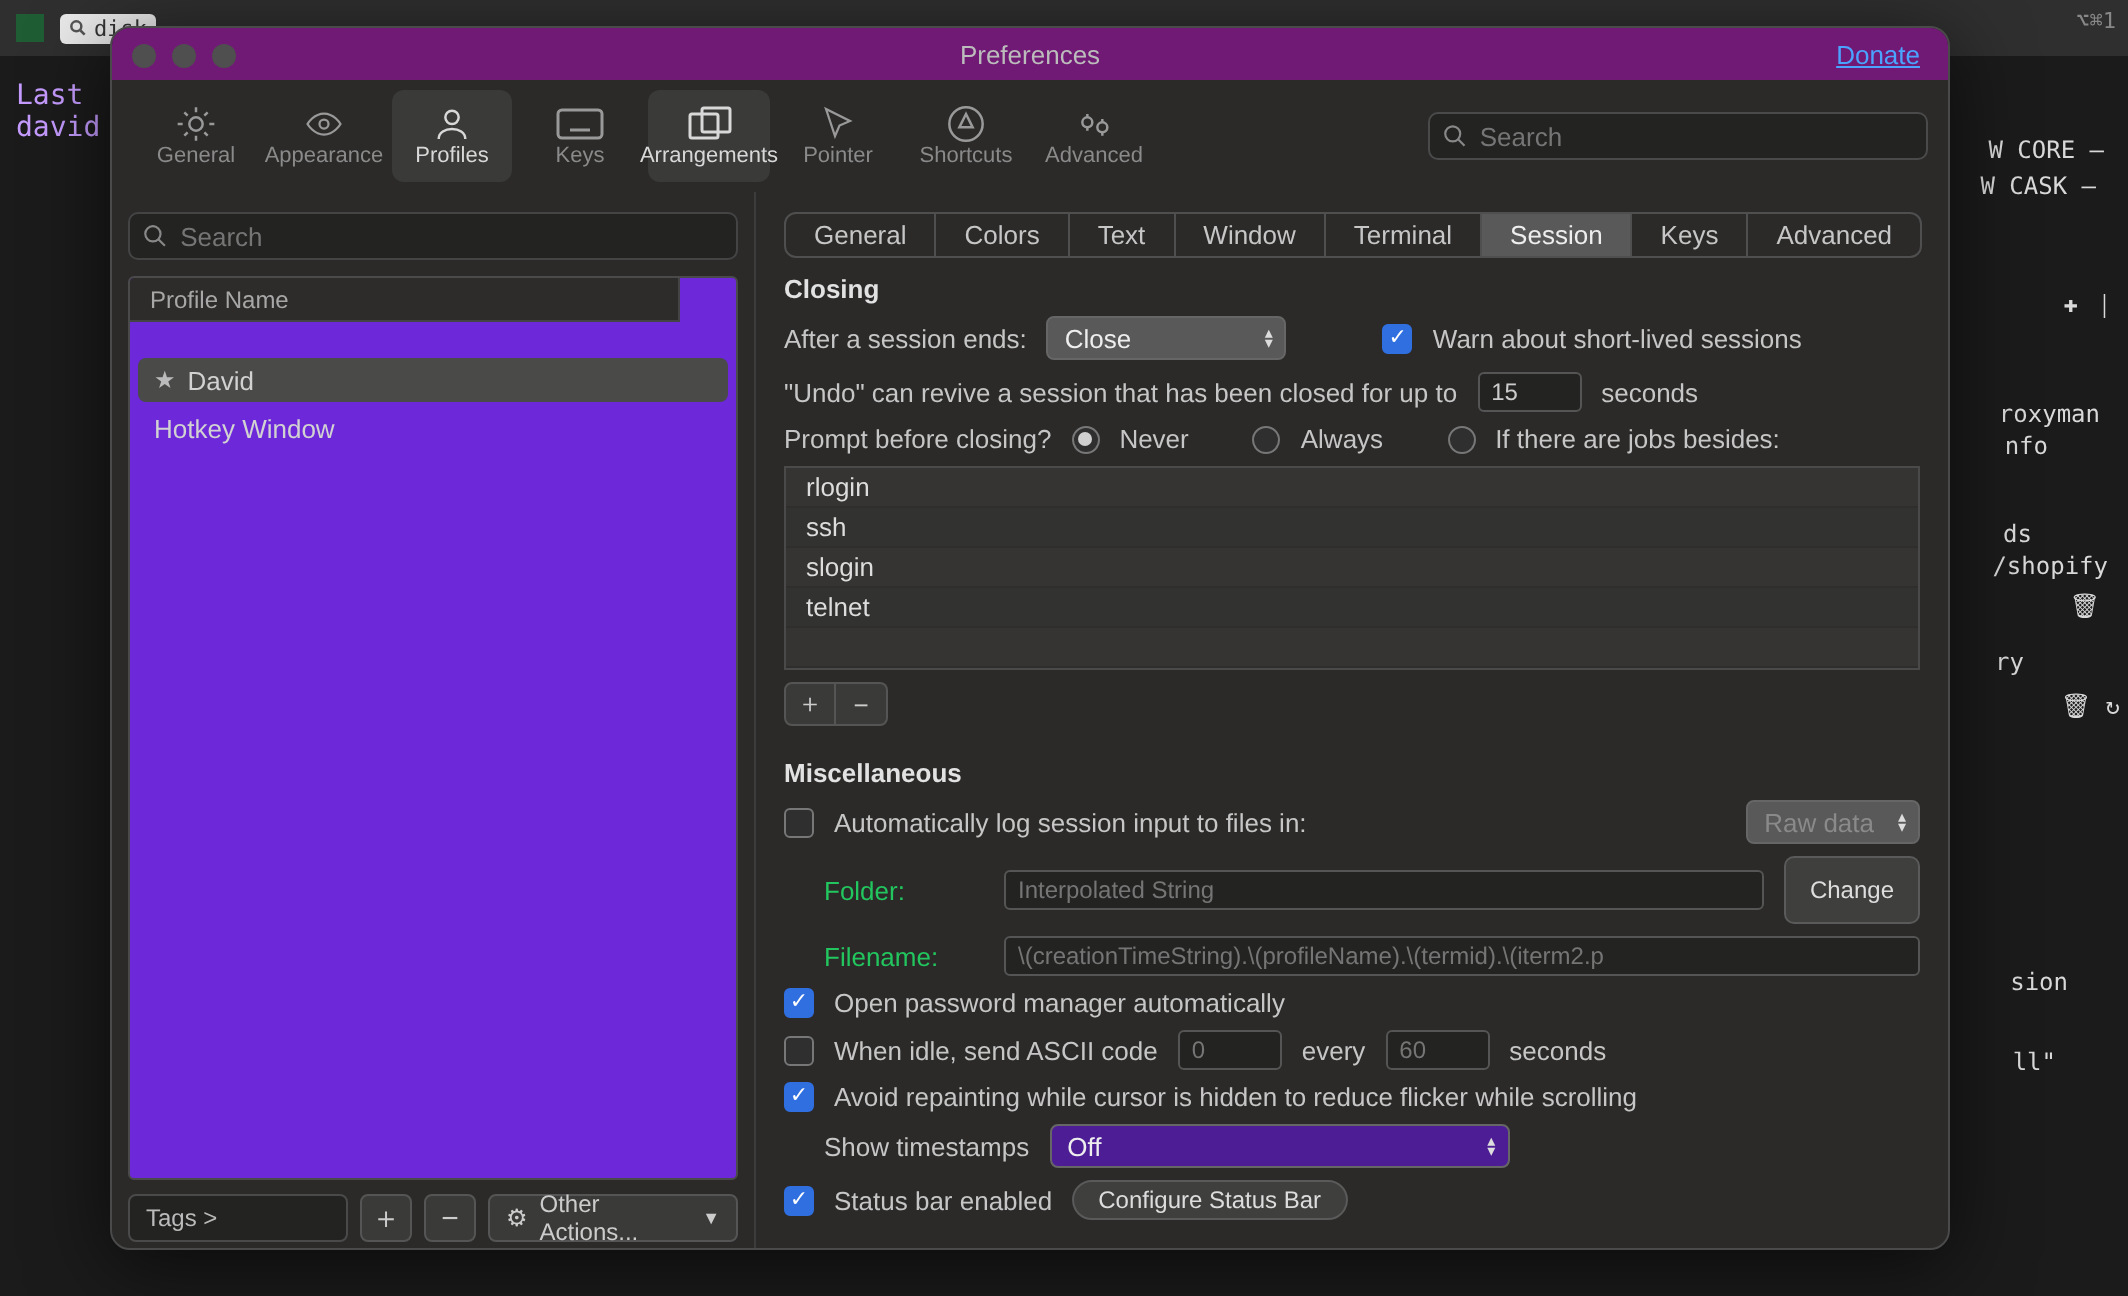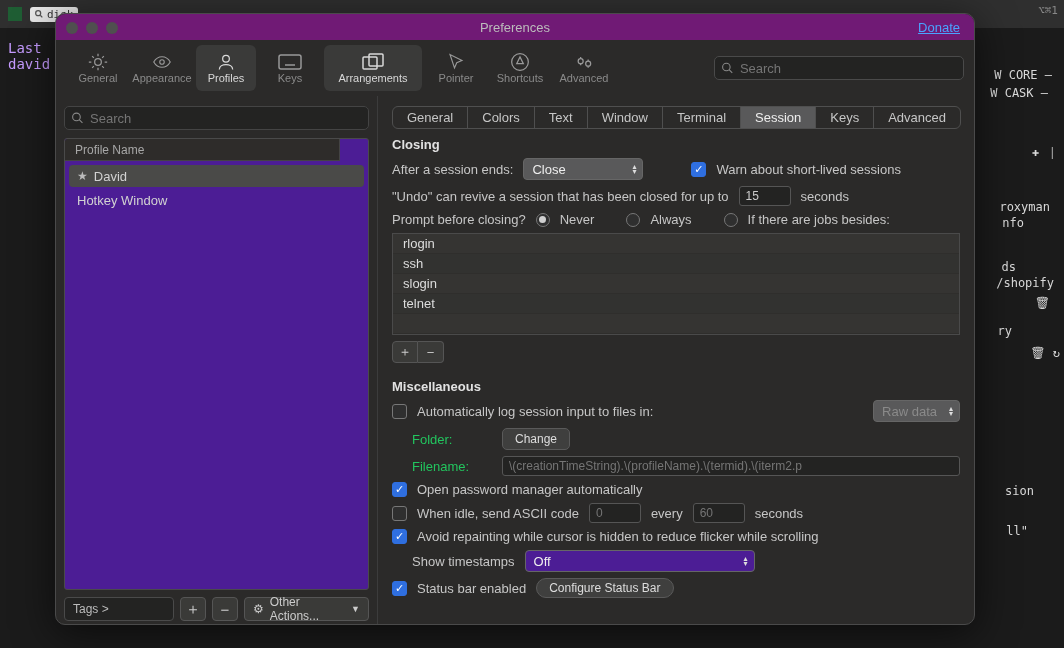--- a/index.html
+++ b/index.html
@@ -68,22 +68,22 @@
   .content { flex:1; display:flex; overflow:hidden; }
   .left-pane {
     width: 322px; border-right:1px solid #3c3c3c; display:flex; flex-direction:column; padding:0 8px;
   }
   .left-pane .profile-search {
     margin: 10px 0 8px 0; height: 24px; background:#232322; border:1px solid #444;
     border-radius:5px; display:flex; align-items:center; padding:0 6px; gap:6px;
   }
   .left-pane .profile-search input { background:transparent; border:none; outline:none; color:#bbb; width:100%; font-size:13px;}
   .profile-table {
-    flex:1; border:1px solid #4a4a4a; background:#4c1d95; border-radius:3px; overflow:hidden;
-    display:flex; flex-direction:column;
+    flex:1; border:1px solid #4a4a4a; background:#6d28d9; border-radius:3px; overflow:hidden;
+    display:flex; flex-direction:column;gap:14px;
   }
   .profile-table .th {
     height:22px; display:flex; align-items:center; padding:0 10px;
     color:#a7a7a7; font-size:12px; border-bottom:1px solid #444; background:#2e2c2a;
     border-right:1px solid #444; width: 275px;
   }
   .profile-table .rows { flex:1; padding:4px; }
   .profile-row {
     height:22px; display:flex; align-items:center; padding:0 8px; border-radius:4px;
     color:#d2d2d2; gap:6px; margin-bottom:2px;
@@ -145,21 +145,21 @@
     border-bottom:1px solid #2f2e2c;
   }
   .jobs-box .job-row:nth-child(even){ background:#323230;}
   .jobs-box .job-row.empty { color:transparent; }
   .plusminus { display:flex; margin-top:6px; }
   .pm-btn { width:26px; height:22px; background:#3a3a38; border:1px solid #555; display:flex; align-items:center; justify-content:center; color:#ccc;}
   .pm-btn:first-child { border-top-left-radius:4px; border-bottom-left-radius:4px;}
   .pm-btn:last-child { border-top-right-radius:4px; border-bottom-right-radius:4px; border-left:none;}
 
   .btn {
-    height:22px; padding:0 12px; background:#3f3f3e; border:1px solid #5a5a5a; border-radius:5px;
+    height:34px; padding:0 12px; background:#3f3f3e; border:1px solid #5a5a5a; border-radius:5px;
     color:#ddd; display:inline-flex; align-items:center; font-size:12px;
   }
   .btn.pill { border-radius:11px; height:20px; }
   .lbl-right { width:80px; text-align:left; color:#22c55e; }
   .muted { color:#8a8a8a; }
 </style>
 </head>
 <body>
 
 <div class="backdrop"></div>
@@ -239,21 +239,21 @@
             <rect x="1" y="1" width="22" height="14" rx="2"></rect>
             <line x1="5" y1="6" x2="5" y2="6"></line>
             <line x1="9" y1="6" x2="9" y2="6"></line>
             <line x1="13" y1="6" x2="13" y2="6"></line>
             <line x1="17" y1="6" x2="17" y2="6"></line>
             <line x1="7" y1="11" x2="17" y2="11"></line>
           </svg>
         </div>
       <span>Keys</span>
     </div>
-    <div class="tb-item selected" style="width:98px">
+    <div class="tb-item selected" style="width:61px">
       <div class="ic">
           <svg width="24" height="18" viewBox="0 0 24 18">
             <rect x="2" y="4" width="14" height="12" rx="1"></rect>
             <rect x="8" y="1" width="14" height="12" rx="1"></rect>
           </svg>
         </div>
       <span>Arrangements</span>
     </div>
     <div class="tb-item">
       <div class="ic">
@@ -388,20 +388,21 @@
         <span>Automatically log session input to files in:</span>
         <span style="flex:1"></span>
         <div class="select" style="min-width:80px;">
           <span class="muted">Raw data</span>
           <span class="chev">▴<br>▾</span>
         </div>
       </div>
 
       <div class="form-row" style="padding-left:20px;">
         <span class="lbl-right">Folder:</span>
+        <input class="text-input wide disabled" disabled="" placeholder="Interpolated String" style="">
         <div class="btn">Change</div>
       </div>
 
       <div class="form-row" style="padding-left:20px;">
         <span class="lbl-right">Filename:</span>
         <input class="text-input wide disabled" disabled="" placeholder="\(creationTimeString).\(profileName).\(termid).\(iterm2.p" style="">
       </div>
 
       <div class="form-row">
         <span class="checkbox checked"></span>

